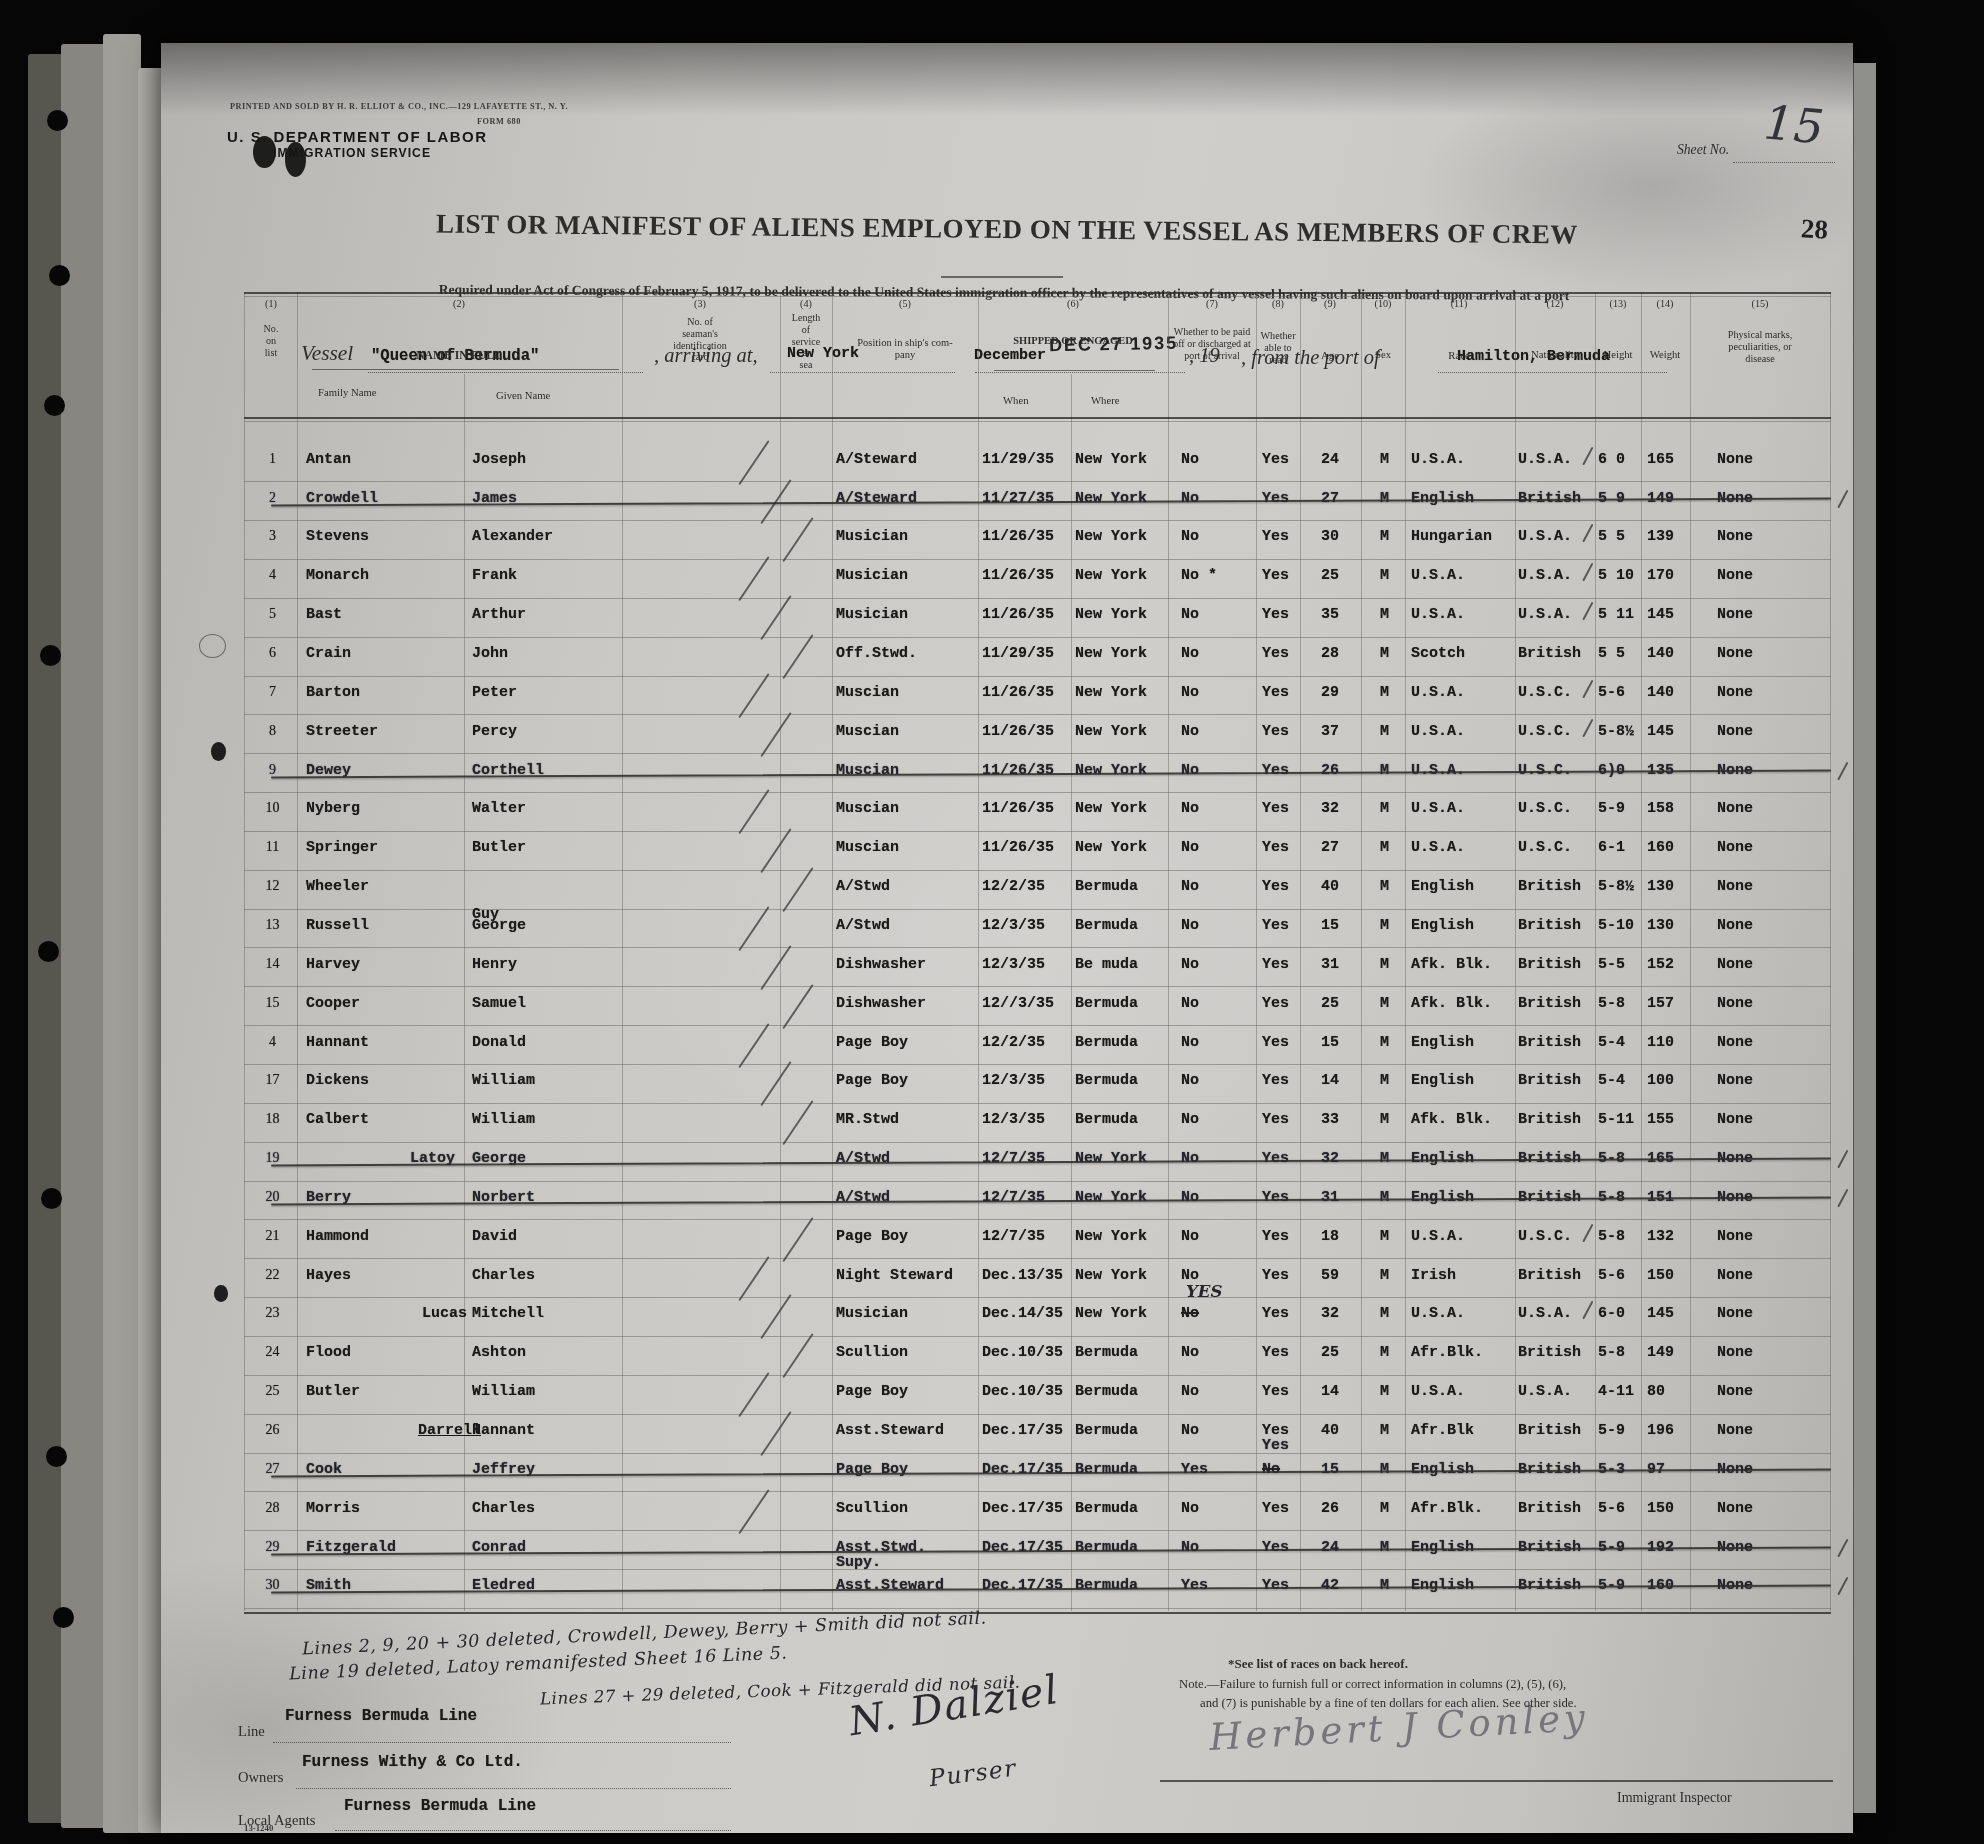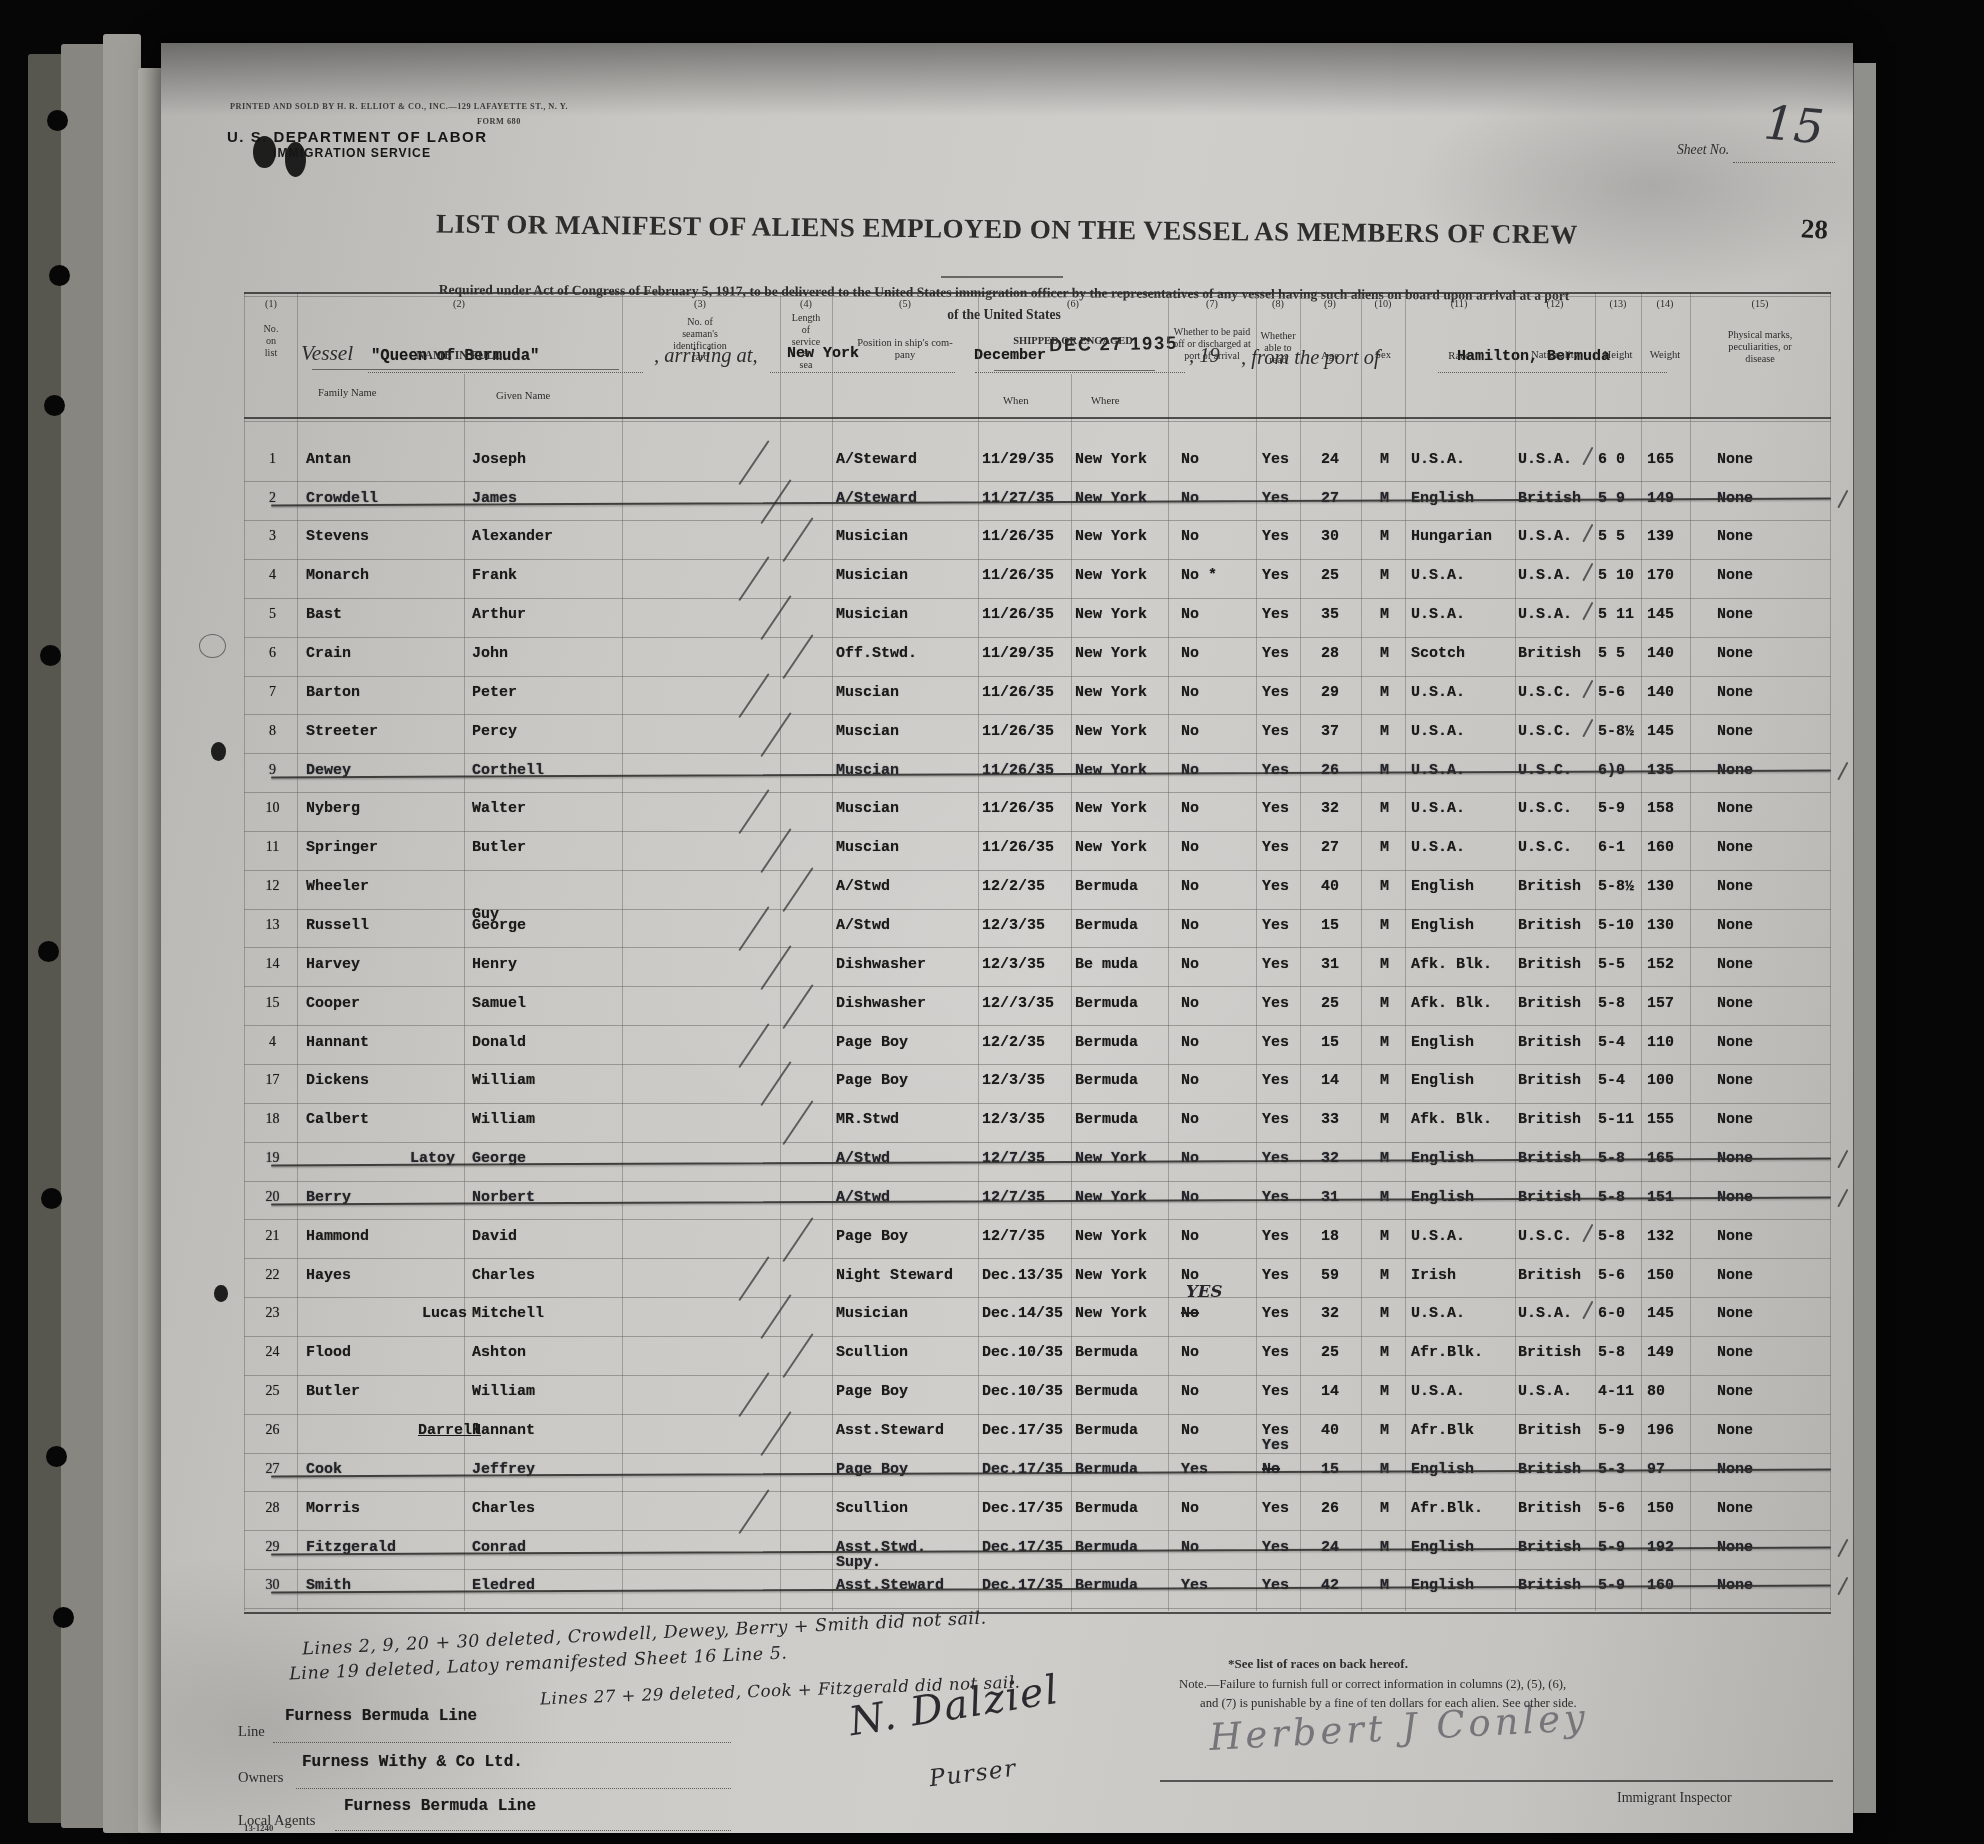--- a/index.html
+++ b/index.html
@@ -90,21 +90,20 @@
   <div class="stamp" style="left:273px;top:146px;font-size:12.2px;letter-spacing:1px;">IMMIGRATION SERVICE</div>
 
   <div class="pr it" style="left:1677px;top:142px;font-size:13.6px;">Sheet No.</div>
   <div class="dot" style="left:1733px;top:161px;width:102px;"></div>
   <div class="hw" style="left:1764px;top:97px;font-size:47px;transform:rotate(5deg);color:#33333a;">15</div>
   <div class="pr" style="left:1801px;top:214px;font-size:27px;font-weight:bold;transform:rotate(3deg);color:#1f1f1f;">28</div>
 
   <div class="pr ctr" style="left:1007px;top:214px;width:1219px;font-size:27px;font-weight:bold;letter-spacing:0.5px;transform:translateX(-50%) rotate(.55deg);">LIST OR MANIFEST OF ALIENS EMPLOYED ON THE VESSEL AS MEMBERS OF CREW</div>
   <div class="rule" style="left:941px;top:276px;width:122px;height:1.5px;"></div>
   <div class="pr ctr" style="left:1004px;top:285px;width:1589px;font-size:13.6px;font-weight:bold;transform:translateX(-50%) rotate(.3deg);">Required under Act of Congress of February 5, 1917, to be delivered to the United States immigration officer by the representatives of any vessel having such aliens on board upon arrival at a port</div>
-  <div class="pr ctr" style="left:1004px;top:307px;width:1589px;font-size:13.6px;font-weight:bold;">of the United States</div>
 
   <div class="pr it" style="left:301px;top:341px;font-size:21.4px;">Vessel</div>
   <div class="t" style="left:371px;top:347px;font-size:15.6px;">"Queen of Bermuda"</div>
   <div class="dot" style="left:368px;top:371px;width:275px;"></div>
   <div class="pr it" style="left:654px;top:344px;font-size:20.5px;">, arriving at,</div>
   <div class="t" style="left:787px;top:345px;">New York</div>
   <div class="dot" style="left:770px;top:371px;width:185px;"></div>
   <div class="t" style="left:974px;top:347px;">December</div>
   <div class="stamp" style="left:1049px;top:334px;font-size:18px;letter-spacing:1.9px;transform:rotate(-1.2deg);color:#222;">DEC 27 1935</div>
   <div class="dot" style="left:975px;top:371px;width:210px;"></div>

